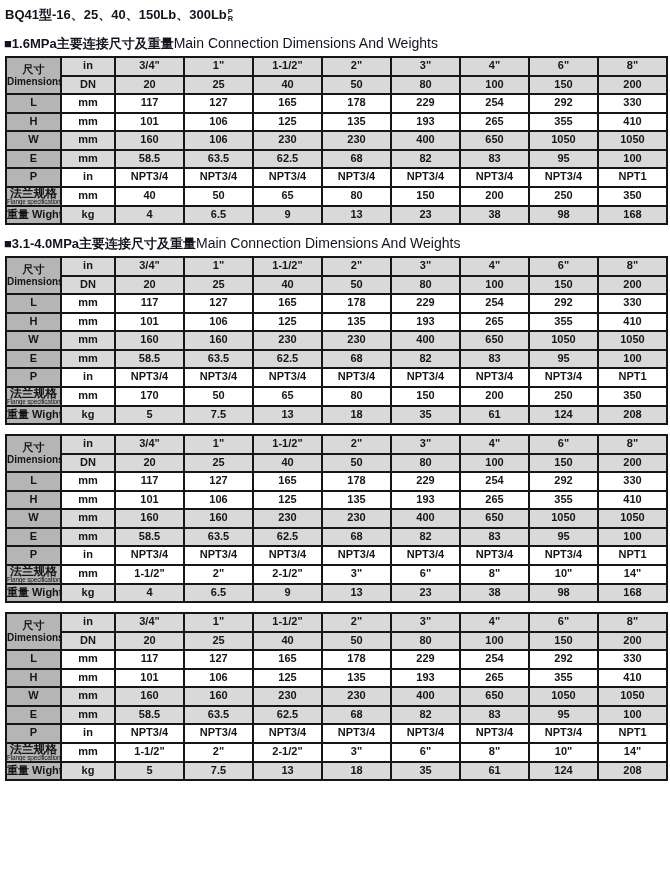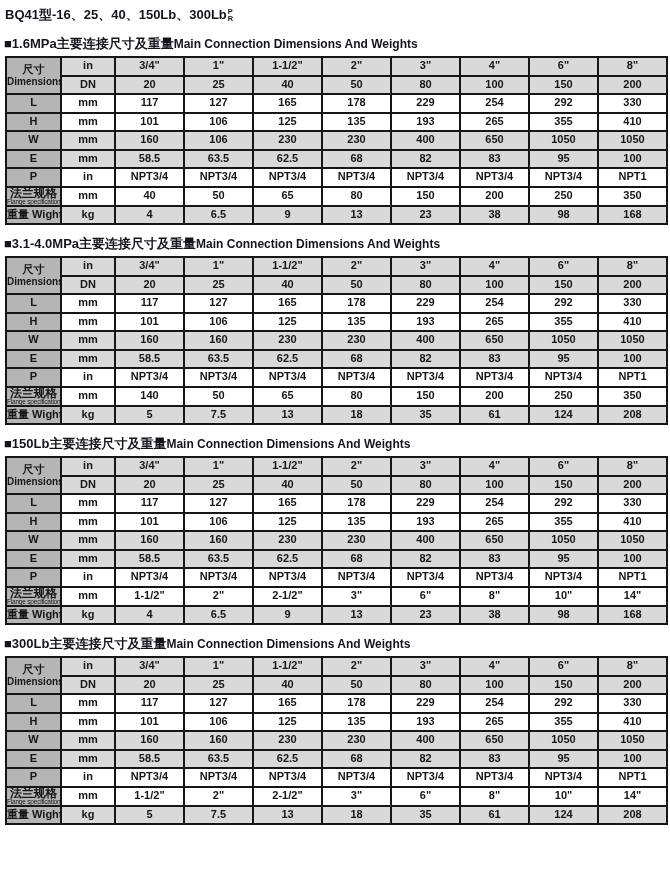--- a/index.html
+++ b/index.html
@@ -38,21 +38,21 @@
     margin-left: 1px;
   }
   .section { margin-top: 9px; }
   .section-heading {
     margin: 0 0 3px 1px;
     line-height: 18px;
     color: var(--heading-ink);
     white-space: nowrap;
   }
   .h-cn { font-size: 13px; font-weight: 700; }
-  .h-en { font-size: 12px; font-weight: 700; }
+  .h-en { font-size: 14px; font-weight: 400; }
   table.dims {
     border-collapse: collapse;
     table-layout: fixed;
     width: 663px;
     margin-left: 2px;
   }
   table.dims td {
     border: 2px solid var(--border);
     height: 18.5px;
     padding: 0;
@@ -322,21 +322,21 @@
               <td class="w">NPT3/4</td>
               <td class="w">NPT3/4</td>
               <td class="w">NPT1</td>
             </tr>
             <tr>
               <td class="lbl">
                 <span class="flange-cn">法兰规格</span>
                 <span class="flange-en">Flange specification</span>
               </td>
               <td class="w">mm</td>
-              <td class="w">140</td>
+              <td class="w">170</td>
               <td class="w">50</td>
               <td class="w">65</td>
               <td class="w">80</td>
               <td class="w">150</td>
               <td class="w">200</td>
               <td class="w">250</td>
               <td class="w">350</td>
             </tr>
             <tr>
               <td class="lbl">重量 Wight</td>
@@ -347,21 +347,20 @@
               <td class="g">18</td>
               <td class="g">35</td>
               <td class="g">61</td>
               <td class="g">124</td>
               <td class="g">208</td>
             </tr>
           </tbody>
         </table>
       </div>
       <div class="section">
-        <div class="section-heading"><span class="h-cn">■150Lb主要连接尺寸及重量</span><span class="h-en">Main Connection Dimensions And Weights</span></div>
         <table class="dims">
           <colgroup>
             <col class="c-lbl">
             <col class="c-unit">
             <col class="c-val">
             <col class="c-val">
             <col class="c-val">
             <col class="c-val">
             <col class="c-val">
             <col class="c-val">
@@ -479,21 +478,20 @@
               <td class="g">13</td>
               <td class="g">23</td>
               <td class="g">38</td>
               <td class="g">98</td>
               <td class="g">168</td>
             </tr>
           </tbody>
         </table>
       </div>
       <div class="section">
-        <div class="section-heading"><span class="h-cn">■300Lb主要连接尺寸及重量</span><span class="h-en">Main Connection Dimensions And Weights</span></div>
         <table class="dims">
           <colgroup>
             <col class="c-lbl">
             <col class="c-unit">
             <col class="c-val">
             <col class="c-val">
             <col class="c-val">
             <col class="c-val">
             <col class="c-val">
             <col class="c-val">

